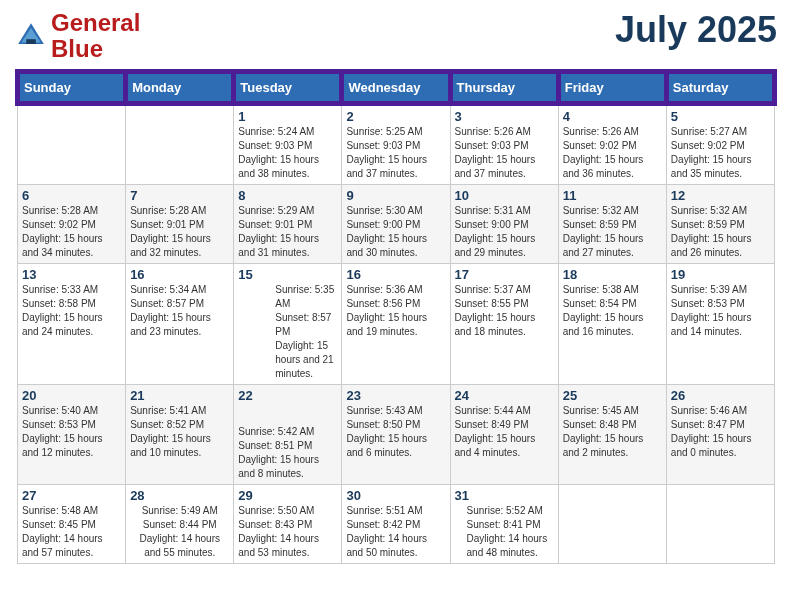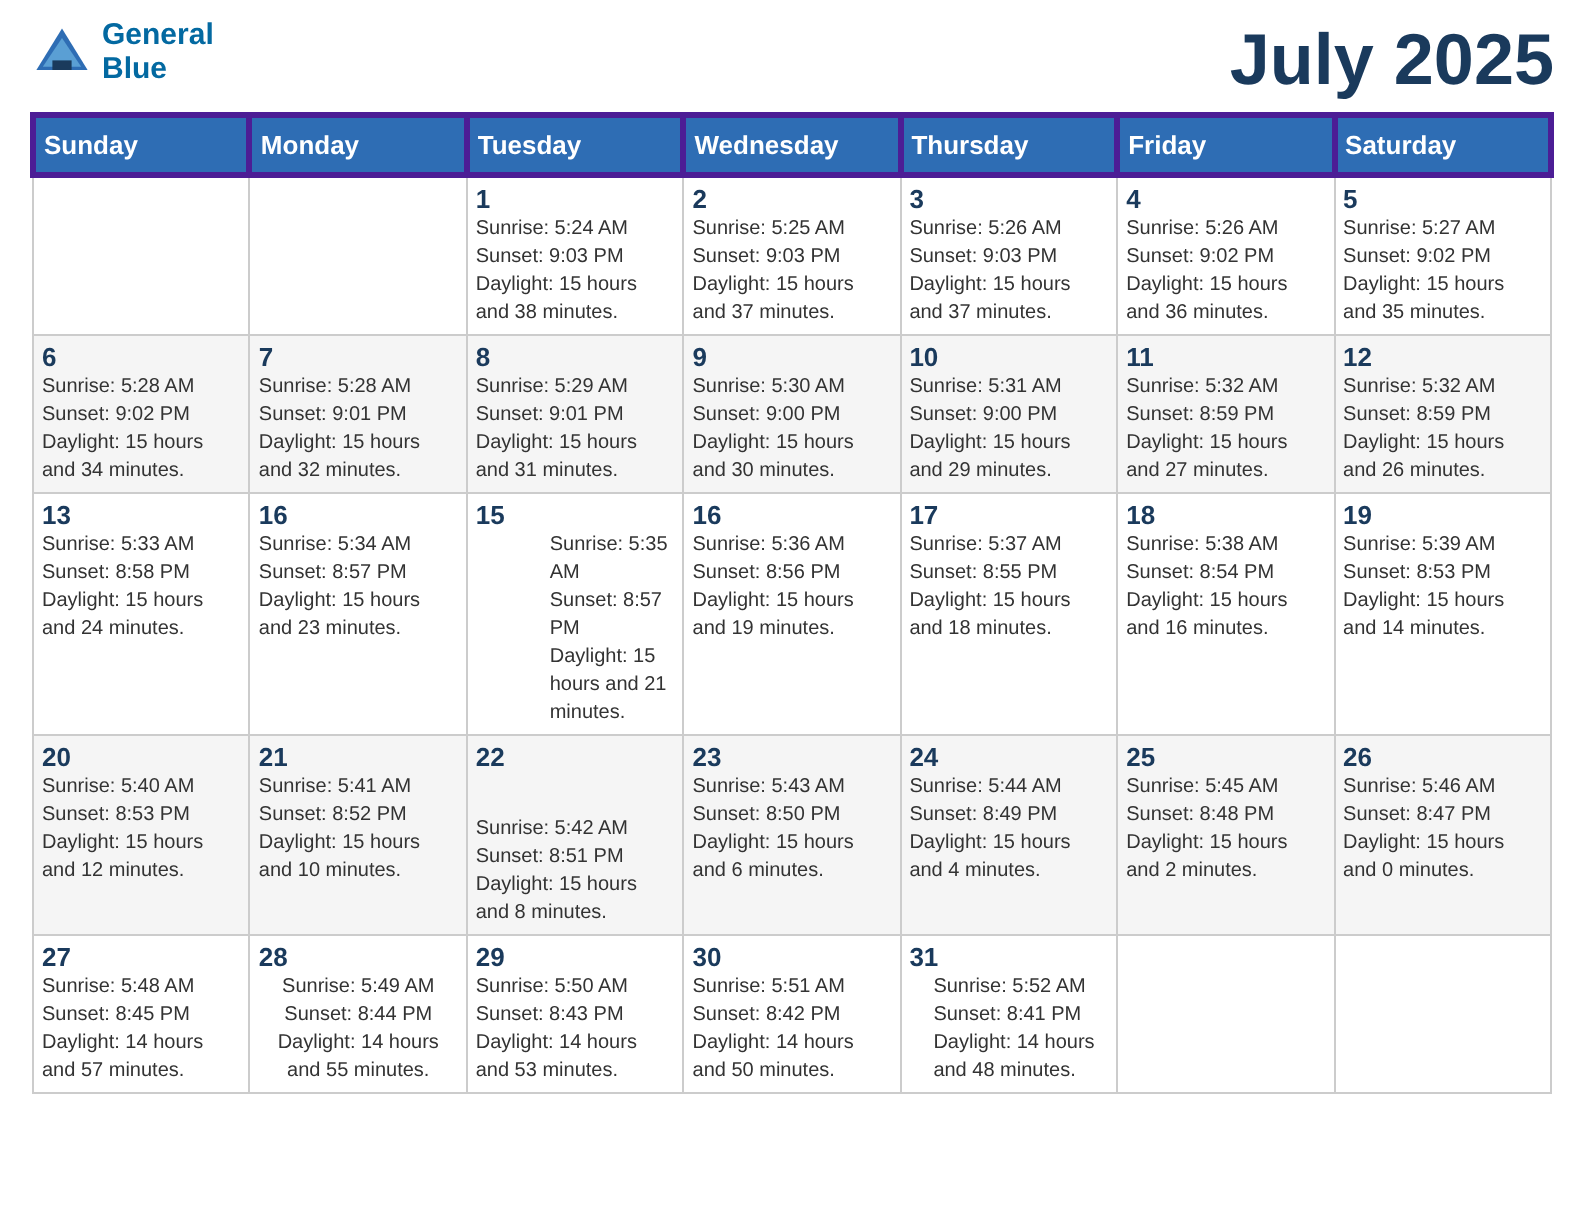--- a/index.html
+++ b/index.html
@@ -21,23 +21,23 @@
       justify-content: space-between;
       align-items: flex-start;
       margin-bottom: 6px;
     }
     .logo {
       display: flex;
       align-items: center;
       gap: 4px;
     }
     .logo-text {
-      font-size: 15px;
+      font-size: 24px;
       font-weight: bold;
-      color: #0369a1;
+      color: #b91c1c;
       line-height: 1.1;
     }
     .logo-icon {
       width: 32px;
       height: 32px;
     }
     .title-block {
       text-align: right;
     }
     .main-title {
@@ -56,21 +56,21 @@
       border-collapse: collapse;
       border: 1px solid #ccc;
     }
     .calendar th {
       background-color: #2e6db4;
       color: #fff;
       font-size: 13px;
       font-weight: bold;
       padding: 6px 4px;
       text-align: left;
-      border: 3px solid #4c1d95;
+      border: 5px solid #4c1d95;
     }
     .calendar td {
       vertical-align: top;
       border: 1px solid #ccc;
       padding: 3px 4px;
       width: calc(100% / 7);
       min-height: 80px;
       font-size: 10.5px;
       color: #222;
       background: #fff;

